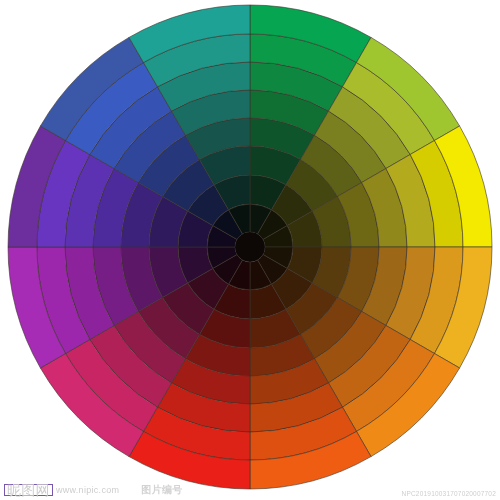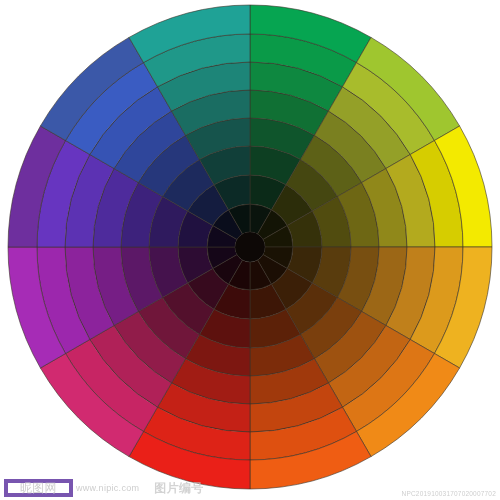--- a/index.html
+++ b/index.html
@@ -37,38 +37,38 @@
   }
   #watermark-left {
     left: 4px;
     bottom: 3px;
     font-size: 9px;
     letter-spacing: 0.3px;
     opacity: 0.75;
   }
   #watermark-left .wm-badge {
     display: inline-block;
-    border: 4px solid #4c1d95;
+    border: 1px solid #4c1d95;
     color: #bdbdbd;
-    padding: 0 12px;
+    padding: 0 2px;
     margin-right: 3px;
-    font-size: 12px;
+    font-size: 14px;
     line-height: 10px;
     vertical-align: middle;
   }
   #watermark-left .wm-site {
     vertical-align: middle;
     color: #bcbcbc;
     text-align: center;
   }
   #watermark-left .wm-tag {
     vertical-align: middle;
     color: #c5c5c5;
-    margin-left: 15px;
-    font-size: 12px;
+    margin-left: 22px;
+    font-size: 10px;
     font-weight: bold;
   }
   #watermark-right {
     right: 4px;
     bottom: 3px;
     font-size: 6.5px;
     color: #c2c2c2;
     letter-spacing: 0.2px;
     opacity: 0.8;
   }

